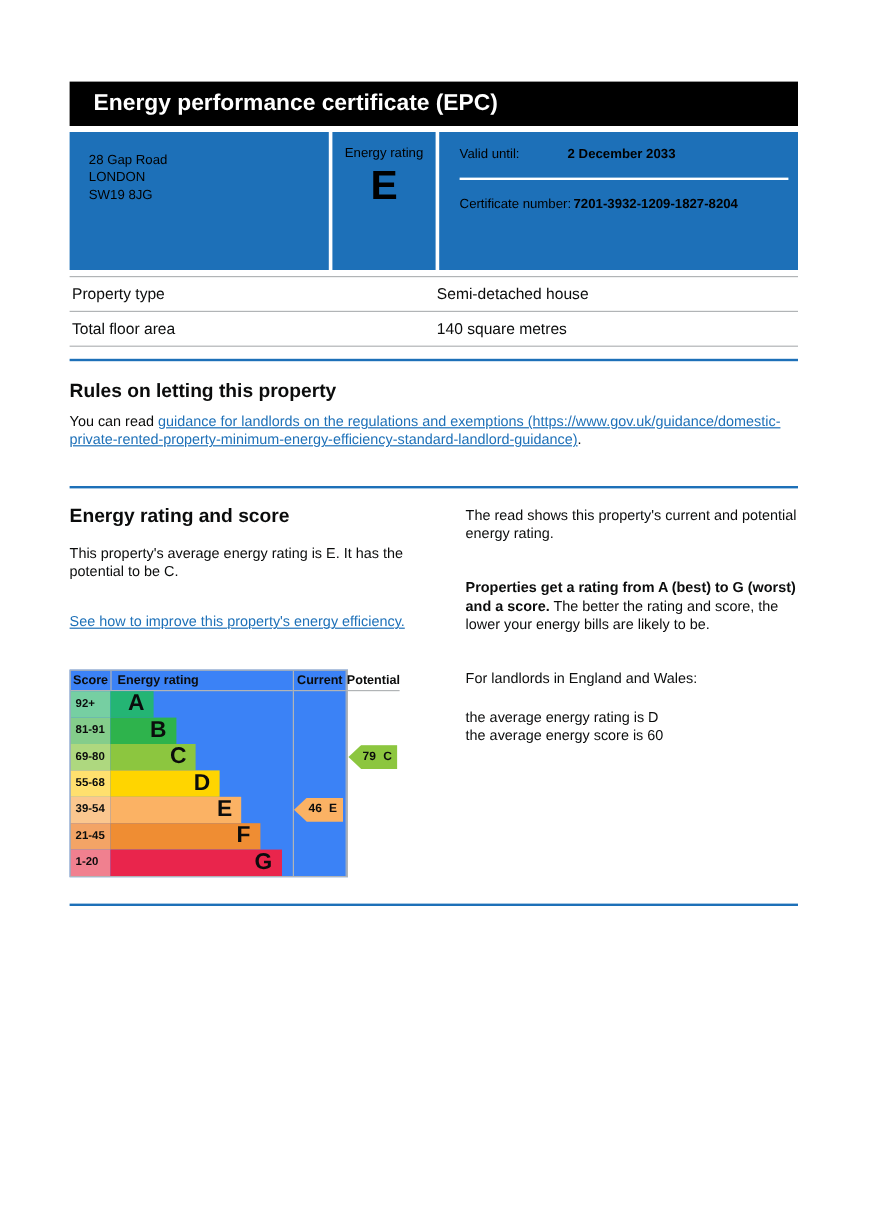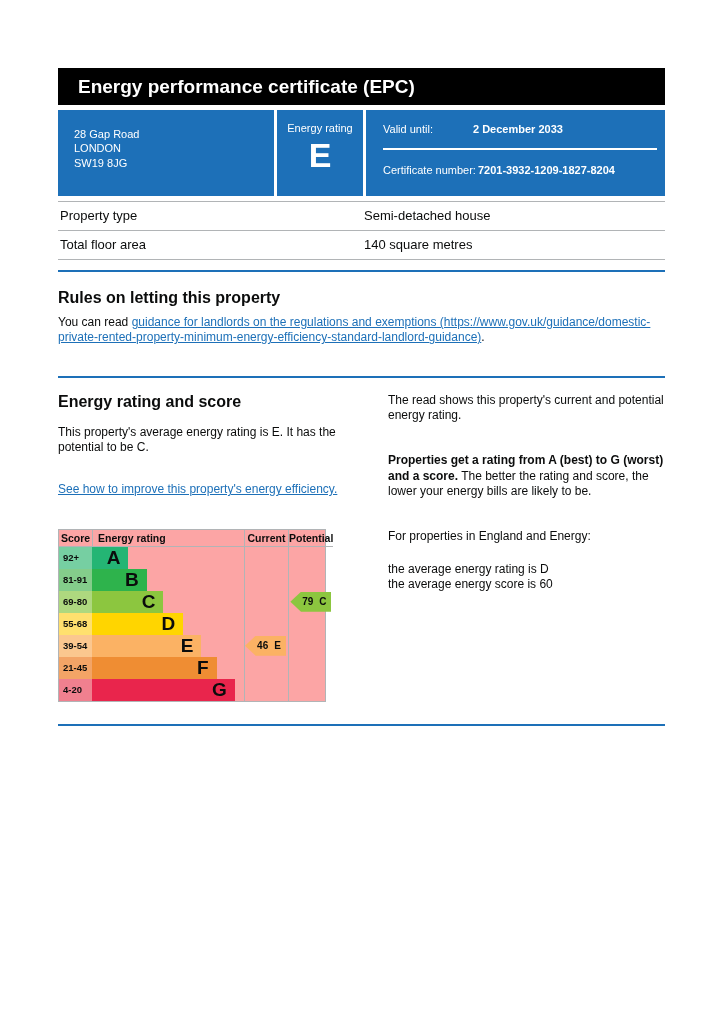--- a/index.html
+++ b/index.html
@@ -18,23 +18,23 @@
     background: #000; color: #fff;
     height: 37px; line-height: 37px;
     padding-left: 20px;
     font-size: 19px; font-weight: bold;
   }
 
   
   .summary-box {
     margin-top: 5px;
     background: #1d70b8;
-    color: #ffffff;
+    color: #000000;
     display: flex;
-    height: 86px;
+    height: 115px;
   }
   .address-section { width: 216px; padding: 17px 16px; font-size: 11px; line-height: 1.3; }
   .rating-section {
     width: 92px; text-align: center; padding-top: 12px;
     border-left: 3px solid #fff; border-right: 3px solid #fff;
   }
   .rating-section .rating-label { font-size: 11px; }
   .rating-section .rating-letter { font-size: 34px; font-weight: bold; line-height: 1.25; }
   .validity-section { flex: 1; padding: 13px 8px 0 17px; font-size: 11px; }
   .validity-row { display: flex; }
@@ -64,26 +64,26 @@
   .col-right { width: 277px; margin-left: 20px; }
   .col-left .improve-para { margin-top: 27px; }
   .col-right p.first { margin-top: 0; }
   .col-right .ratings-para { margin-top: 30px; }
   .col-right .ew-para { margin-top: 29px; }
   .col-right .avg-para { margin-top: 18px; }
 
   
   .epc-chart {
     margin-top: 31px;
-    width: 268px;
+    width: 232px;
     display: grid;
     grid-template-columns: 33px 152px 44px 1fr;
     grid-template-rows: 17px repeat(7, 22px);
     border: 1px solid #b1b4b6;
-    background: #fca5a5;
+    background: #3b82f6;
   }
   .ch-head { font-size: 10.5px; font-weight: bold; line-height: 17px; border-bottom: 1px solid #b1b4b6; }
   .h-score { grid-column: 1; grid-row: 1; text-align: center; }
   .h-rating { grid-column: 2; grid-row: 1; padding-left: 5px; border-left: 1px solid #b1b4b6; }
   .h-current { grid-column: 3; grid-row: 1; text-align: center; border-left: 1px solid #b1b4b6; }
   .h-potential { grid-column: 4; grid-row: 1; text-align: center; border-left: 1px solid #b1b4b6; }
   .col-line-current { grid-column: 3; grid-row: 2 / 9; border-left: 1px solid #b1b4b6; }
   .col-line-potential { grid-column: 4; grid-row: 2 / 9; border-left: 1px solid #b1b4b6; }
   .score-cell {
     grid-column: 1; font-size: 9.5px; font-weight: bold;
@@ -195,39 +195,39 @@
         <div class="score-cell r5" style="background: rgb(251, 199, 143);">39-54</div>
         <div class="bar-cell r5">
             <div class="bar" style="background: rgb(251, 178, 100); width: 72%;">E</div>
           </div>
 
         <div class="score-cell r6" style="background: rgb(243, 164, 102);">21-45</div>
         <div class="bar-cell r6">
             <div class="bar" style="background: rgb(239, 141, 51); width: 82%;">F</div>
           </div>
 
-        <div class="score-cell r7" style="background: rgb(240, 128, 143);">4-20</div>
+        <div class="score-cell r7" style="background: rgb(240, 128, 143);">1-20</div>
         <div class="bar-cell r7">
             <div class="bar" style="background: rgb(233, 37, 76); width: 94%;">G</div>
           </div>
 
         <div class="arrow arrow-current" style="background: rgb(251, 178, 100);">
             <span>46</span>
             <span class="arrow-letter">E</span>
           </div>
         <div class="arrow arrow-potential" style="background: rgb(140, 198, 63); text-align: right;">
             <span>79</span>
             <span class="arrow-letter">C</span>
           </div>
       </div>
     </div>
 
     <div class="col-right">
       <p class="body-text first">The read shows this property's current and potential energy rating.</p>
       <p class="body-text ratings-para"><b>Properties get a rating from A (best) to G (worst) and a score.</b><span> The better the rating and score, the lower your energy bills are likely to be.</span></p>
-      <p class="body-text ew-para">For properties in England and Energy:</p>
+      <p class="body-text ew-para">For landlords in England and Wales:</p>
       <p class="body-text avg-para"><span>the average energy rating is D</span><br><span>the average energy score is 60</span></p>
     </div>
   </div>
 
   <hr class="blue-rule rule-3">
 
 </div>
 
 </body></html>

